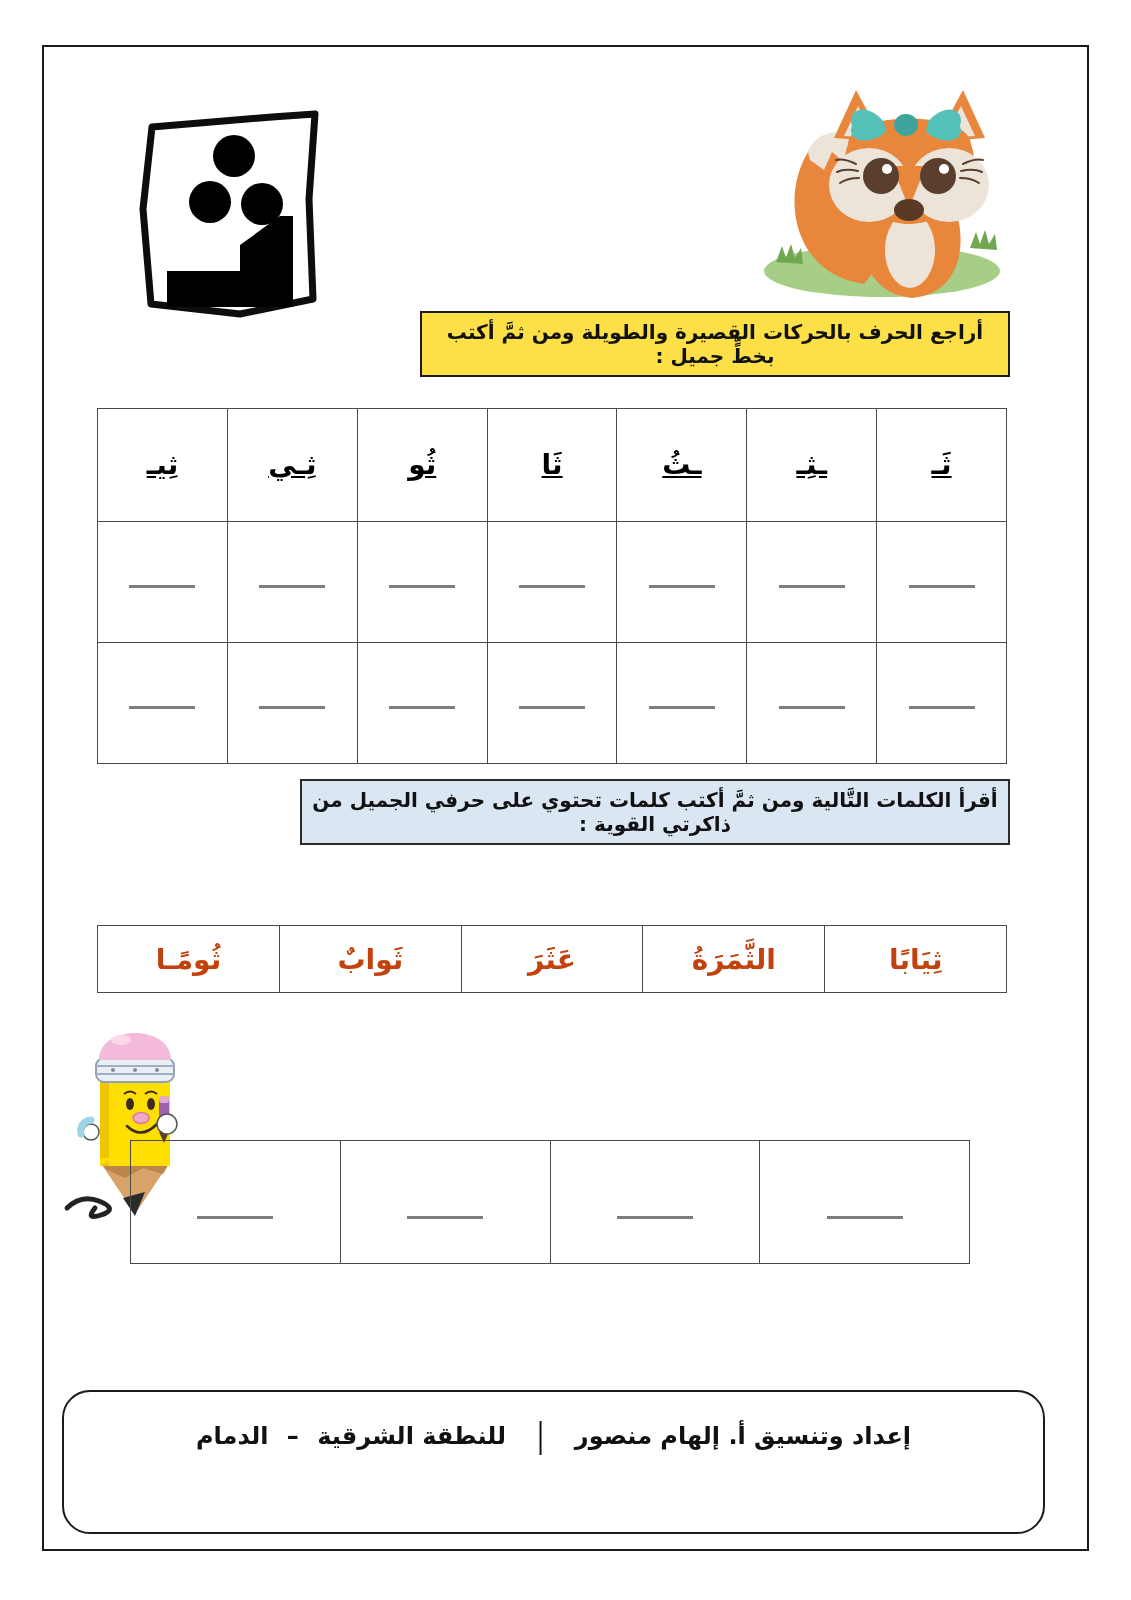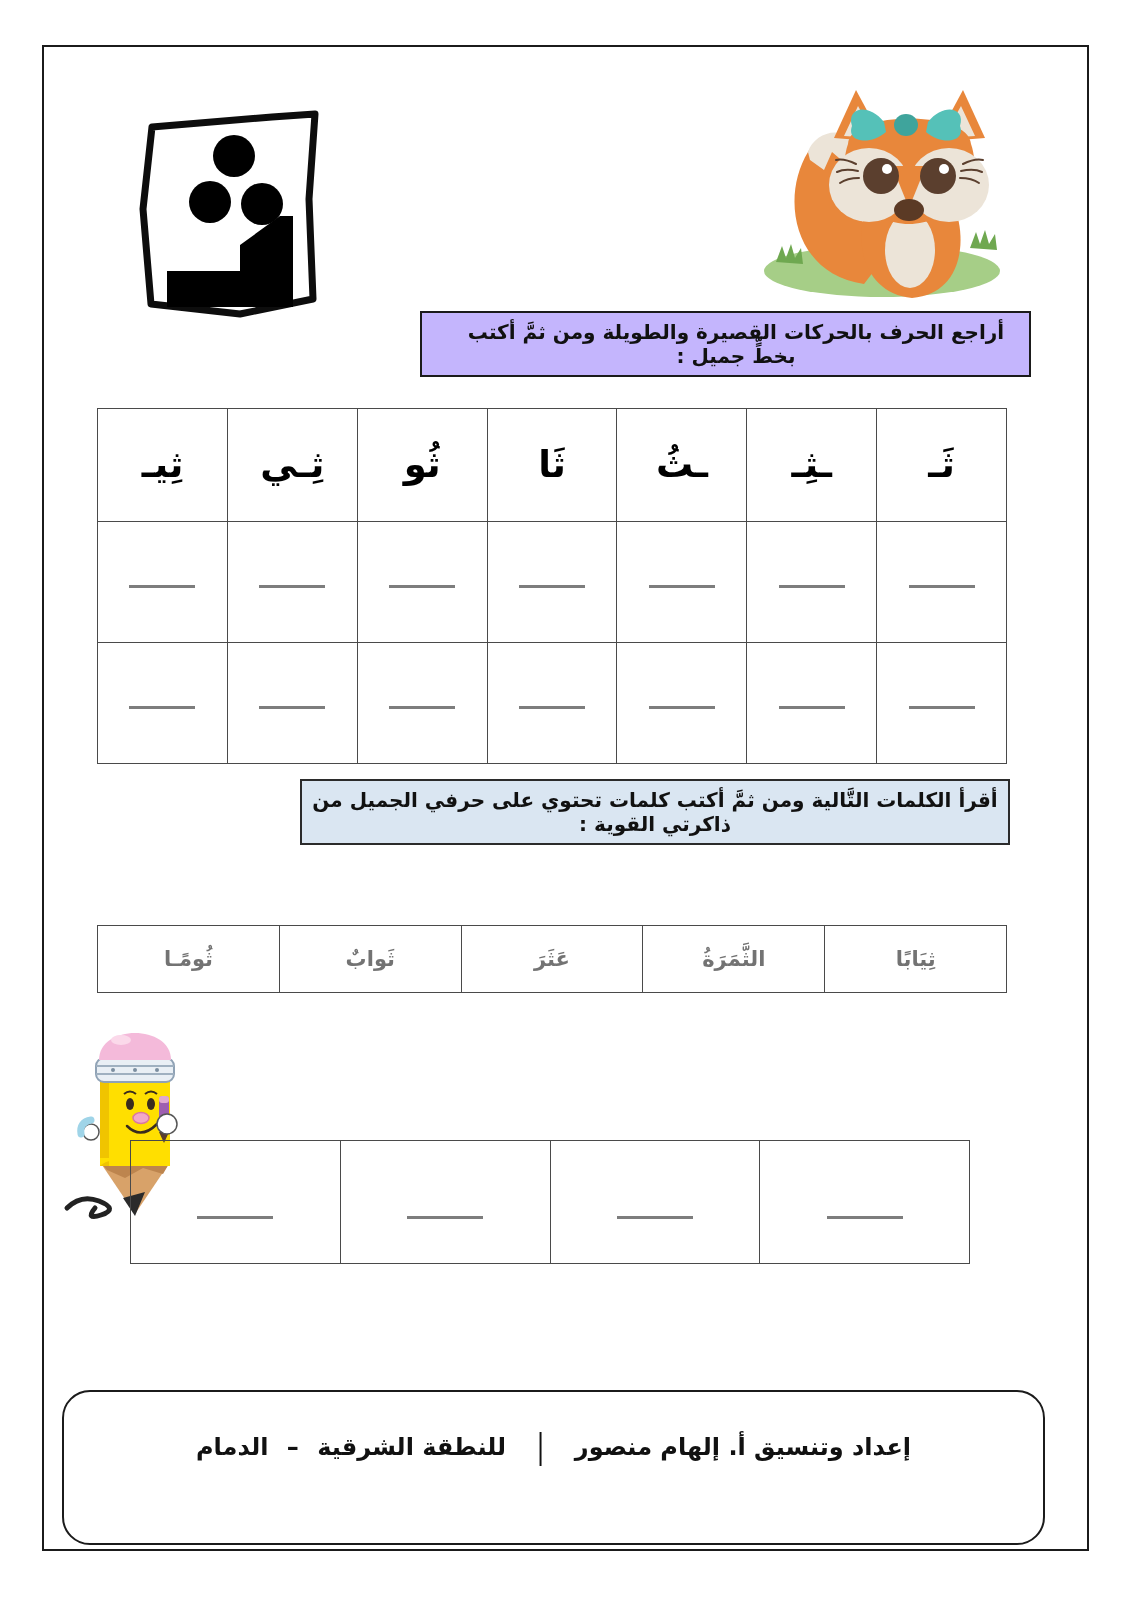--- a/index.html
+++ b/index.html
@@ -5,43 +5,43 @@
   html,body{margin:0;padding:0;background:#fff;}
   .page{position:relative;width:1131px;height:1600px;background:#ffffff;
         font-family:"DejaVu Sans",sans-serif;overflow:hidden;}
   .frame{position:absolute;left:42px;top:45px;width:1043px;height:1502px;
          border:2px solid #1b1b1b;}
   .abs{position:absolute;}
   
   .banner{display:flex;align-items:center;justify-content:center;
           direction:rtl;font-weight:bold;color:#111;text-align:center;}
   .banner.pink{left:420px;top:311px;width:586px;height:62px;
-               background:#c4b5fd;border:2px solid #1b1b1b;font-size:20px;padding-left:21px;}
+               background:#fde047;border:2px solid #1b1b1b;font-size:20px;}
   .banner.blue{left:300px;top:779px;width:706px;height:62px;
                background:#dae6f2;border:2px solid #2b2b2b;font-size:20px;}
   
   table{border-collapse:collapse;direction:rtl;}
   .letter-table{position:absolute;left:97px;top:408px;width:910px;}
   .letter-table td{border:1.5px solid #4a4a4a;text-align:center;vertical-align:middle;
                    width:130px;padding:0;}
-  .letter-table .forms-row td{height:112px;font-size:37px;font-weight:bold;color:#000;
-                              line-height:1.1;}
+  .letter-table .forms-row td{height:112px;font-size:28px;font-weight:bold;color:#000;
+                              line-height:1.1;text-decoration:underline;}
   .letter-table .practice-row td{height:120px;}
   .words-table{position:absolute;left:97px;top:925px;width:910px;}
   .words-table td{border:1.5px solid #4a4a4a;text-align:center;vertical-align:middle;
-                  height:64px;font-size:21px;font-weight:bold;color:#737373;width:182px;}
+                  height:64px;font-size:28px;font-weight:bold;color:#c2410c;width:182px;}
   .answer-table{position:absolute;left:130px;top:1140px;width:840px;}
   .answer-table td{border:1.5px solid #4a4a4a;text-align:center;vertical-align:middle;
                    height:120px;width:210px;}
   .blank{display:inline-block;width:66px;border-bottom:3px solid #7d7d7d;height:1px;}
   .answer-table .blank{width:76px;margin-top:34px;}
   
   .footer-box{left:62px;top:1390px;width:979px;height:140px;border:2px solid #1b1b1b;
               border-radius:28px;direction:rtl;text-align:center;
-              font-weight:bold;font-size:24px;color:#111;padding-top:11px;}
+              font-weight:bold;font-size:24px;color:#111;padding-top:0;}
   .footer-box .inner{margin-top:30px;}
   .footer-box .divider{display:inline-block;margin:0 22px;font-weight:normal;
                        transform:scaleY(1.4);}
   .footer-box .dash{margin:0 10px;}
 </style>
 </head>
 <body>
 
 <div class="page">
 

